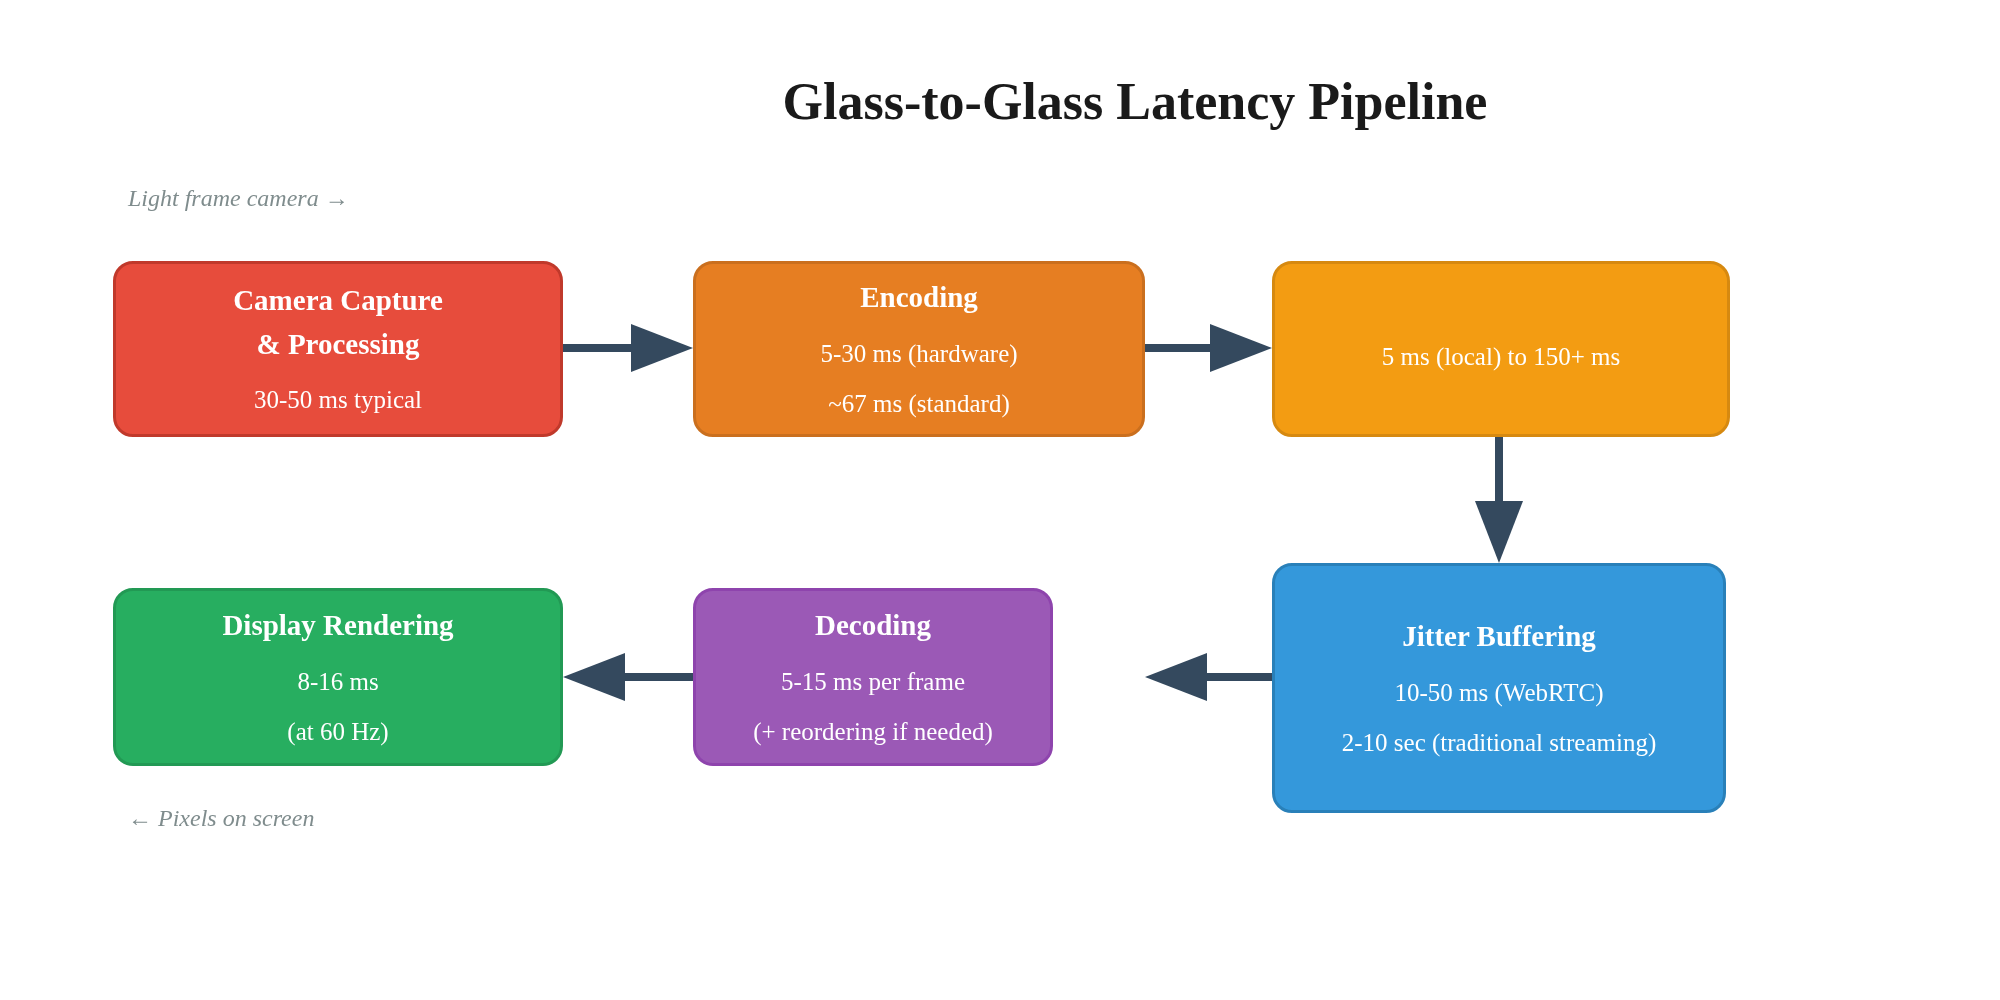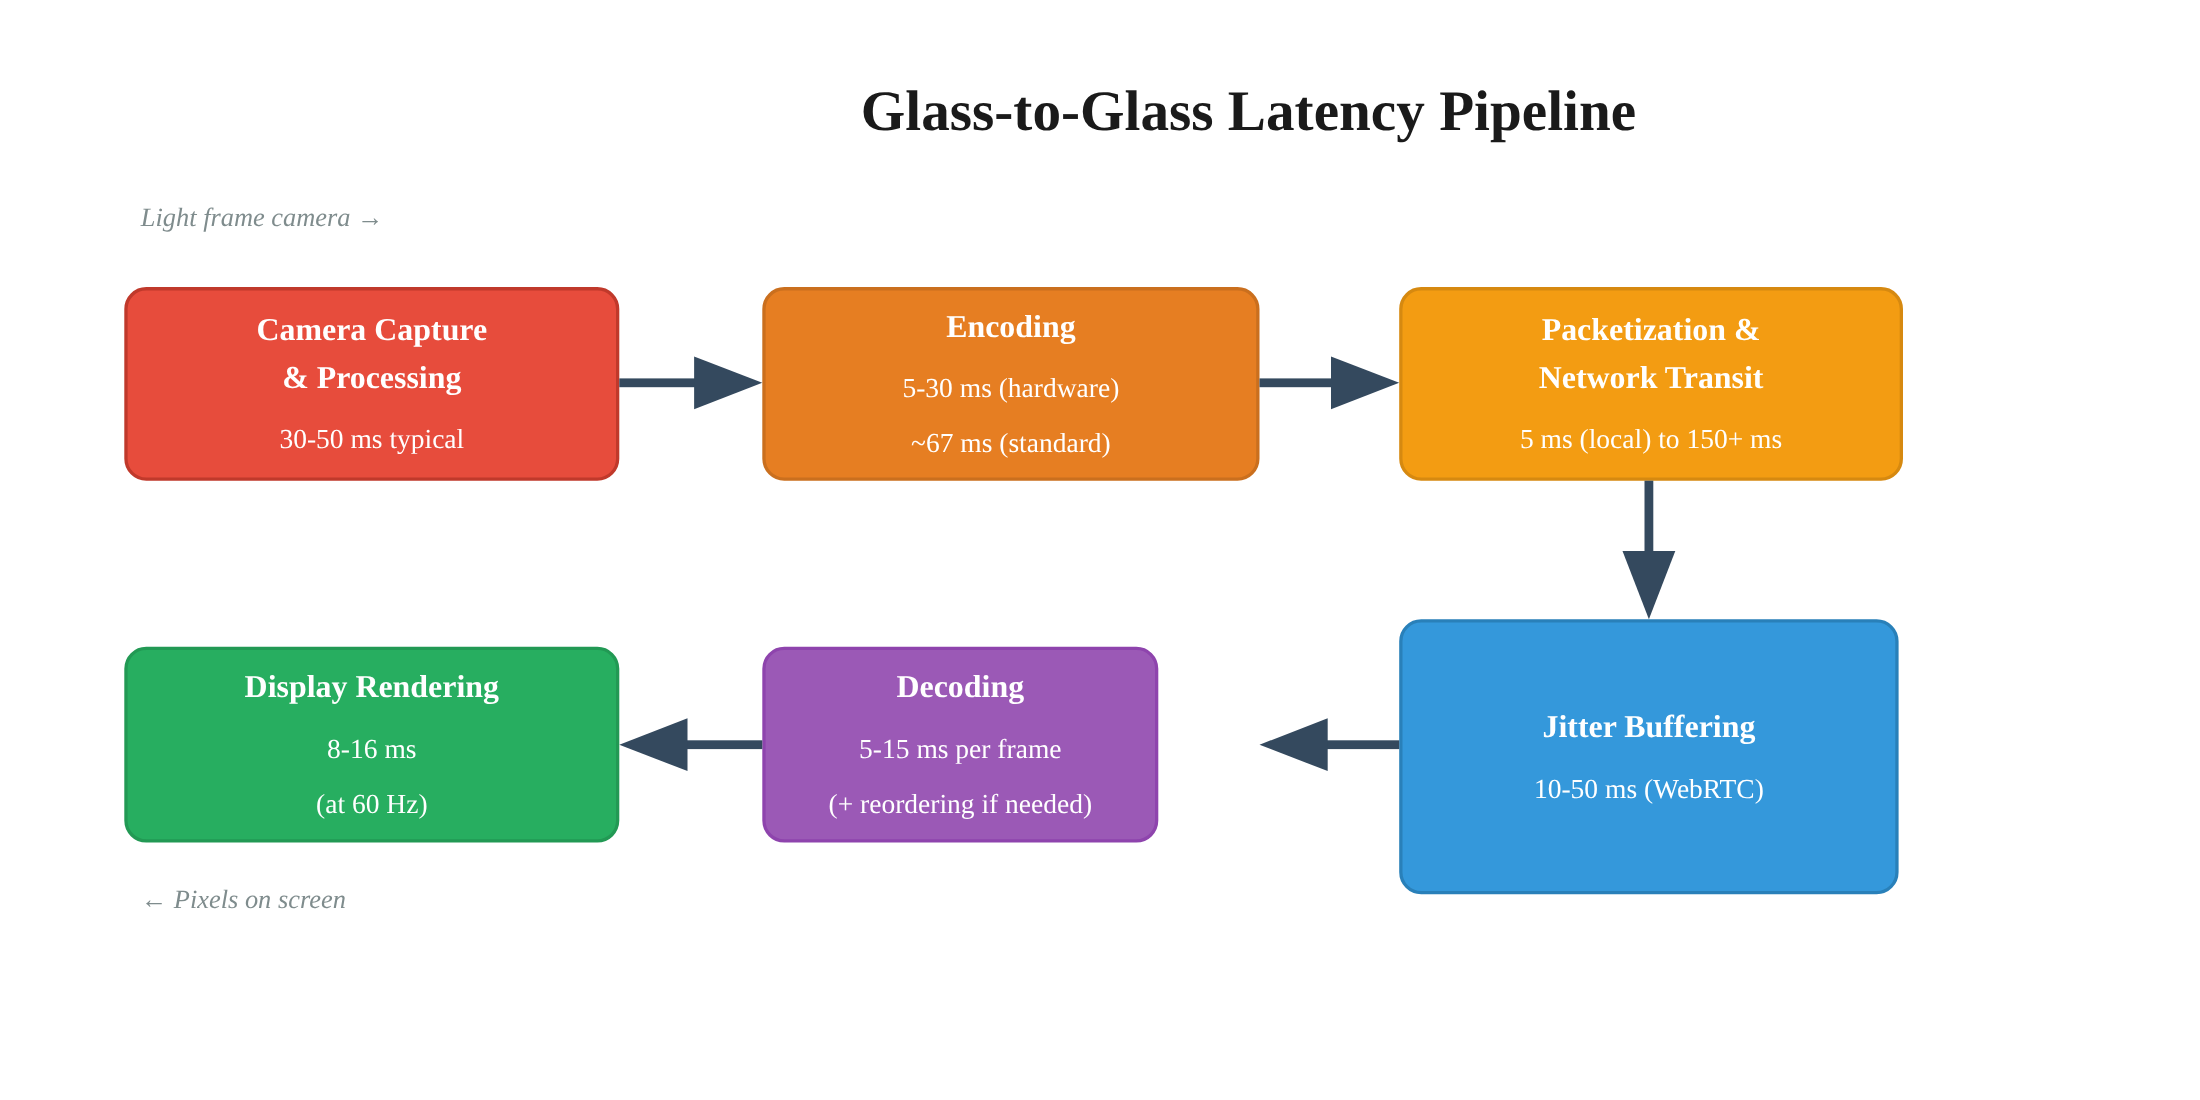--- a/index.html
+++ b/index.html
@@ -131,35 +131,32 @@
     <div class="node-title">
       <span class="line">Encoding</span>
     </div>
     <div class="node-details">
       <span class="line">5-30 ms (hardware)</span>
       <span class="line">~67 ms (standard)</span>
     </div>
   </div>
 
   <div class="node n-packet" style="background: rgb(243, 156, 18); border-color: rgb(214, 137, 16);">
-    <div class="node-title">
-      <span class="line">Packetization &amp;</span>
-      <span class="line">Network Transit</span>
-    </div>
     <div class="node-details">
       <span class="line">5 ms (local) to 150+ ms</span>
     </div>
   </div>
 
   <div class="node n-jitter" style="background: rgb(52, 152, 219); border-color: rgb(41, 128, 185);">
     <div class="node-title">
       <span class="line">Jitter Buffering</span>
     </div>
     <div class="node-details">
       <span class="line">10-50 ms (WebRTC)</span>
+      <span class="line">2-10 sec (traditional streaming)</span>
     </div>
   </div>
 
   <div class="node n-decoding" style="background: rgb(155, 89, 182); border-color: rgb(142, 68, 173);">
     <div class="node-title">
       <span class="line">Decoding</span>
     </div>
     <div class="node-details">
       <span class="line">5-15 ms per frame</span>
       <span class="line">(+ reordering if needed)</span>

